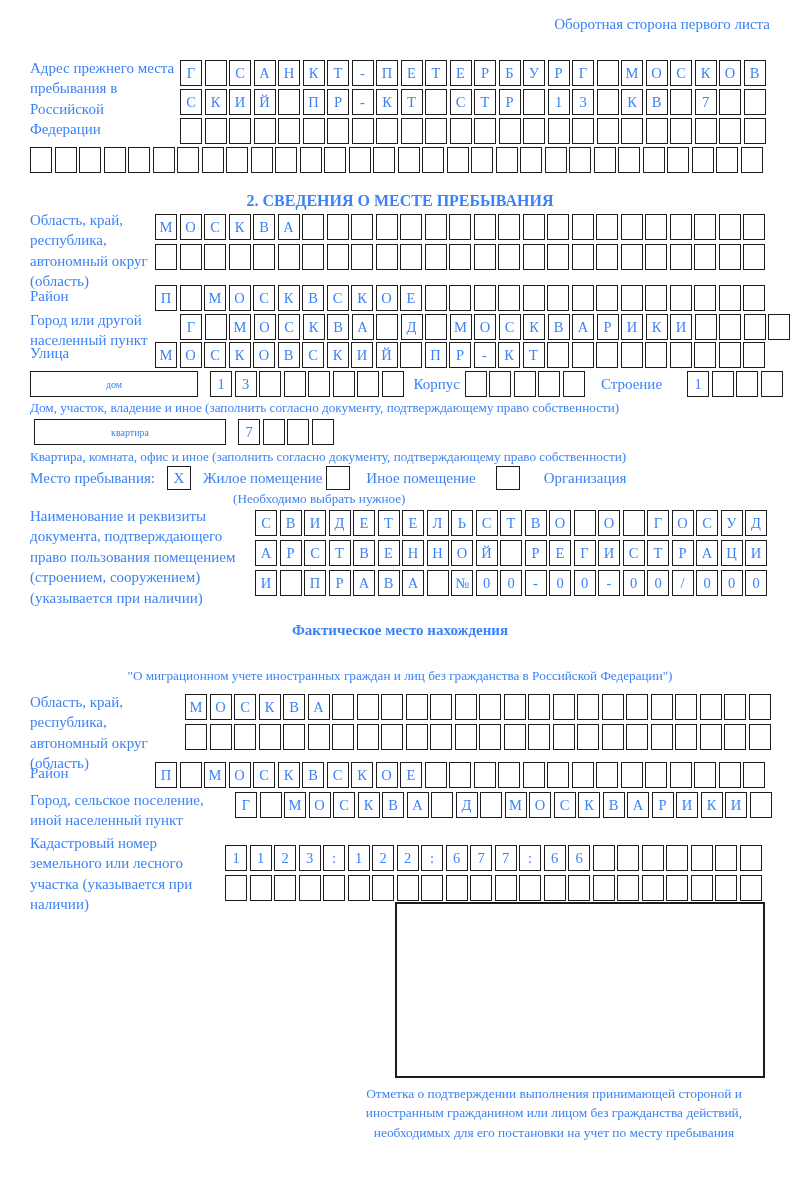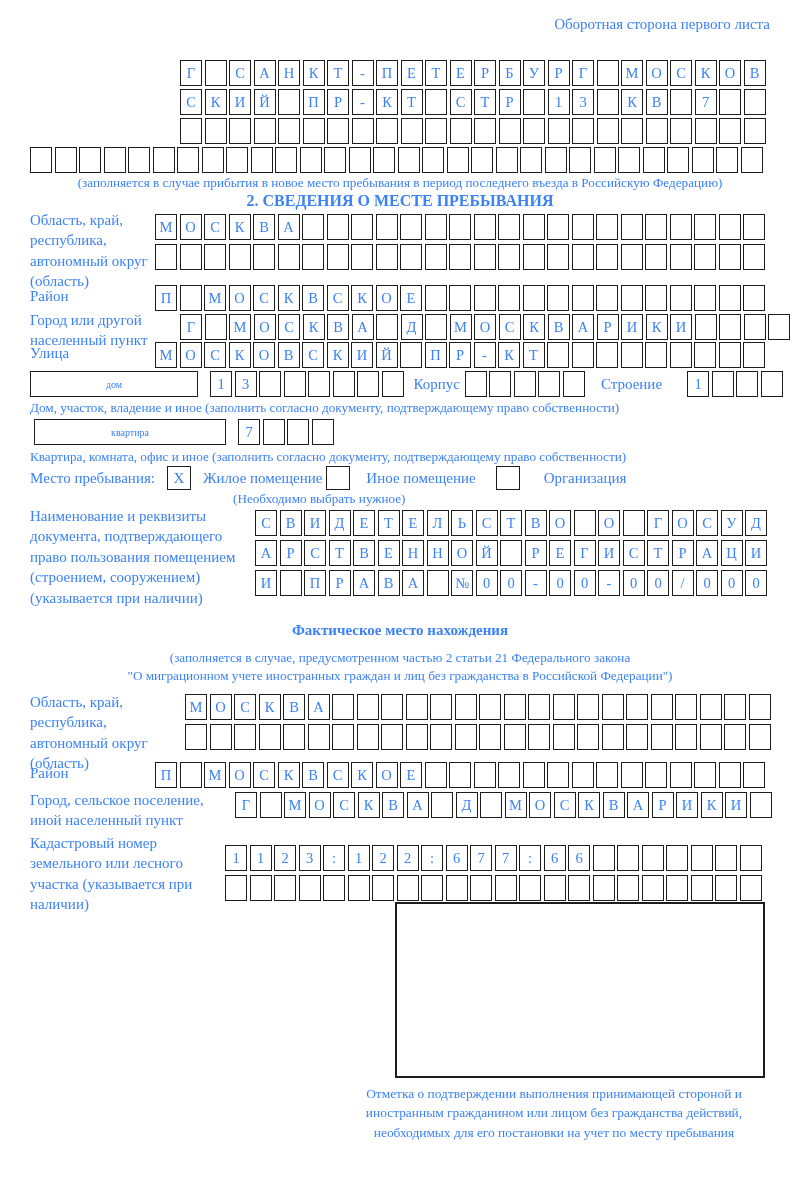--- a/index.html
+++ b/index.html
@@ -68,20 +68,21 @@
   #stamp-box{top:902px;left:395px;width:370px;height:176px;border:2px solid #1d1d1d;box-sizing:border-box;background:#fff;}
   #stamp-note{top:1084px;left:358px;width:392px;text-align:center;font-size:13.4px;line-height:1.45;}
 </style>
 </head>
 <body>
 
 <div class="page">
 
   <div id="header-note" class="abs">Оборотная сторона первого листа</div>
 
+  <div id="s1-label" class="abs flabel">Адрес прежнего места пребывания в Российской Федерации</div>
   <div id="s1-rows" class="abs rows">
     <div class="boxrow">
         <span class="cell">Г</span>
         <span class="cell"></span>
         <span class="cell">С</span>
         <span class="cell">А</span>
         <span class="cell">Н</span>
         <span class="cell">К</span>
         <span class="cell">Т</span>
         <span class="cell">-</span>
@@ -180,21 +181,20 @@
       <span class="cell"></span>
       <span class="cell"></span>
       <span class="cell"></span>
       <span class="cell"></span>
       <span class="cell"></span>
       <span class="cell"></span>
       <span class="cell"></span>
       <span class="cell"></span>
       <span class="cell"></span>
     </div>
-  <div id="s1-note" class="abs caption center">(заполняется в случае прибытия в новое место пребывания в период последнего въезда в Российскую Федерацию)</div>
 
   <div id="s2-title" class="abs center heading">2. СВЕДЕНИЯ О МЕСТЕ ПРЕБЫВАНИЯ</div>
 
   <div id="s2-region-label" class="abs flabel">Область, край, республика, автономный округ (область)</div>
   <div id="s2-region-rows" class="abs rows g4">
     <div class="boxrow">
         <span class="cell">М</span>
         <span class="cell">О</span>
         <span class="cell">С</span>
         <span class="cell">К</span>
@@ -455,21 +455,20 @@
         <span class="cell">0</span>
         <span class="cell">0</span>
         <span class="cell">/</span>
         <span class="cell">0</span>
         <span class="cell">0</span>
         <span class="cell">0</span>
       </div>
   </div>
 
   <div id="fact-title" class="abs center">Фактическое место нахождения</div>
-  <div id="fact-note1" class="abs caption center">(заполняется в случае, предусмотренном частью 2 статьи 21 Федерального закона</div>
   <div id="fact-note2" class="abs caption center">"О миграционном учете иностранных граждан и лиц без гражданства в Российской Федерации")</div>
 
   <div id="fact-region-label" class="abs flabel">Область, край, республика, автономный округ (область)</div>
   <div id="fact-region-rows" class="abs rows g4">
     <div class="boxrow">
         <span class="cell">М</span>
         <span class="cell">О</span>
         <span class="cell">С</span>
         <span class="cell">К</span>
         <span class="cell">В</span>

